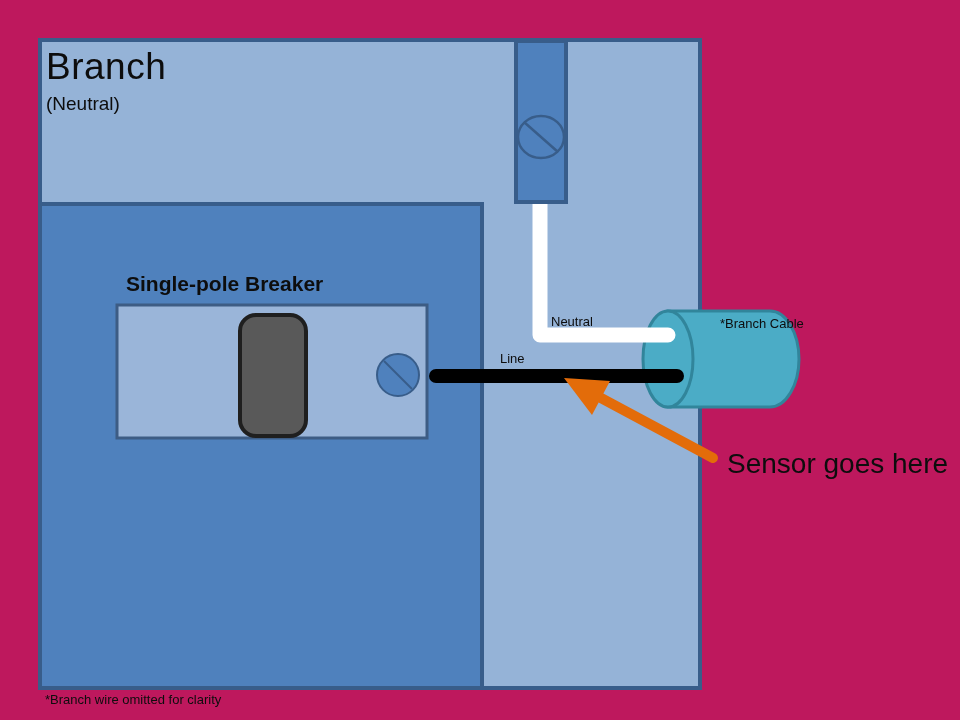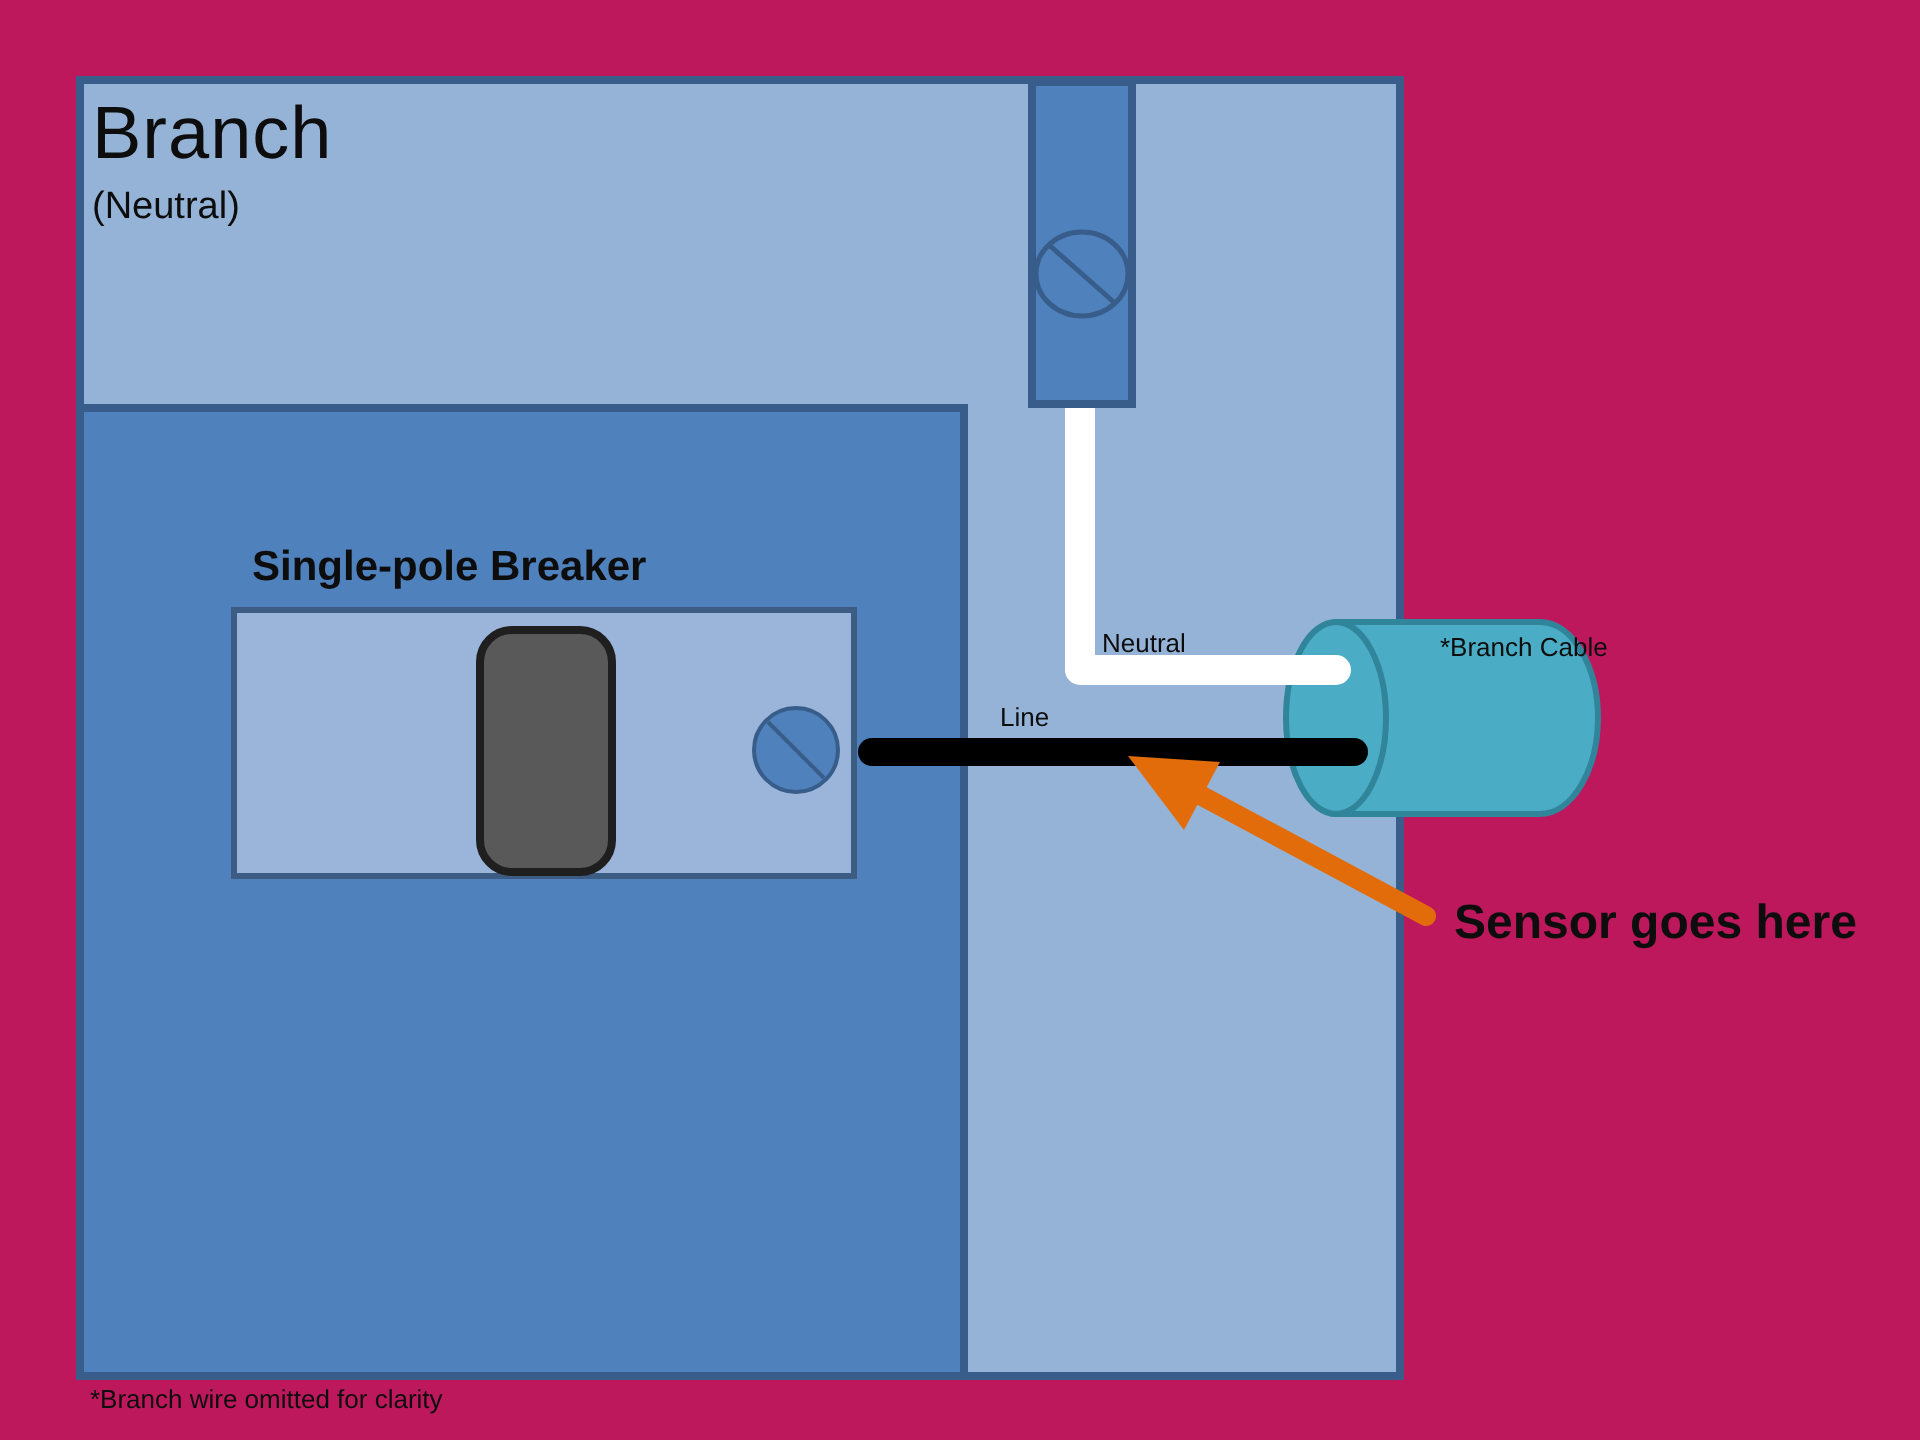--- a/index.html
+++ b/index.html
@@ -13,21 +13,21 @@
     color: #0d0d0d;
   }
   .stage svg { position: absolute; left: 0; top: 0; }
   .lbl { position: absolute; white-space: nowrap; color: #0d0d0d; }
   .lbl-title    { left: 46px;  top: 46px;  font-size: 37px; letter-spacing: 0.5px; }
   .lbl-subtitle { left: 46px;  top: 93px;  font-size: 19px; }
   .lbl-breaker  { left: 126px; top: 272px; font-size: 21px; font-weight: bold; }
   .lbl-neutral  { left: 551px; top: 314px; font-size: 13px; }
   .lbl-line     { left: 500px; top: 351px; font-size: 13px; }
   .lbl-cable    { left: 706px; top: 316px; font-size: 13px; margin-left: 14px; }
-  .lbl-sensor   { left: 727px; top: 448px; font-size: 24px; font-weight: bold; }
+  .lbl-sensor   { left: 727px; top: 448px; font-size: 28px; font-weight: normal; }
   .lbl-footnote { left: 45px;  top: 692px; font-size: 13px; }
 </style>
 </head>
 <body>
 
 <div class="stage">
 
   <svg width="960" height="720" viewBox="0 0 960 720">
 
     <rect x="40" y="40" width="660" height="648" stroke-width="4" fill="#95b3d7" stroke="#385d8a"></rect>

